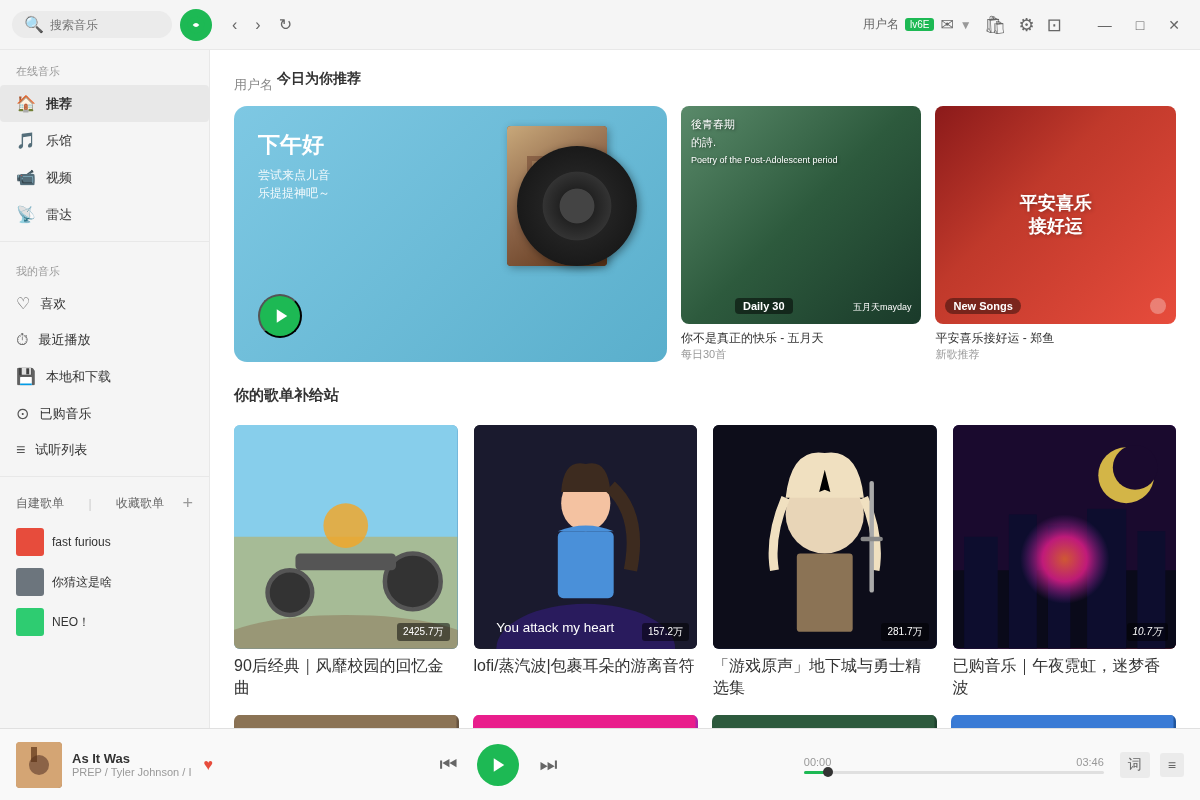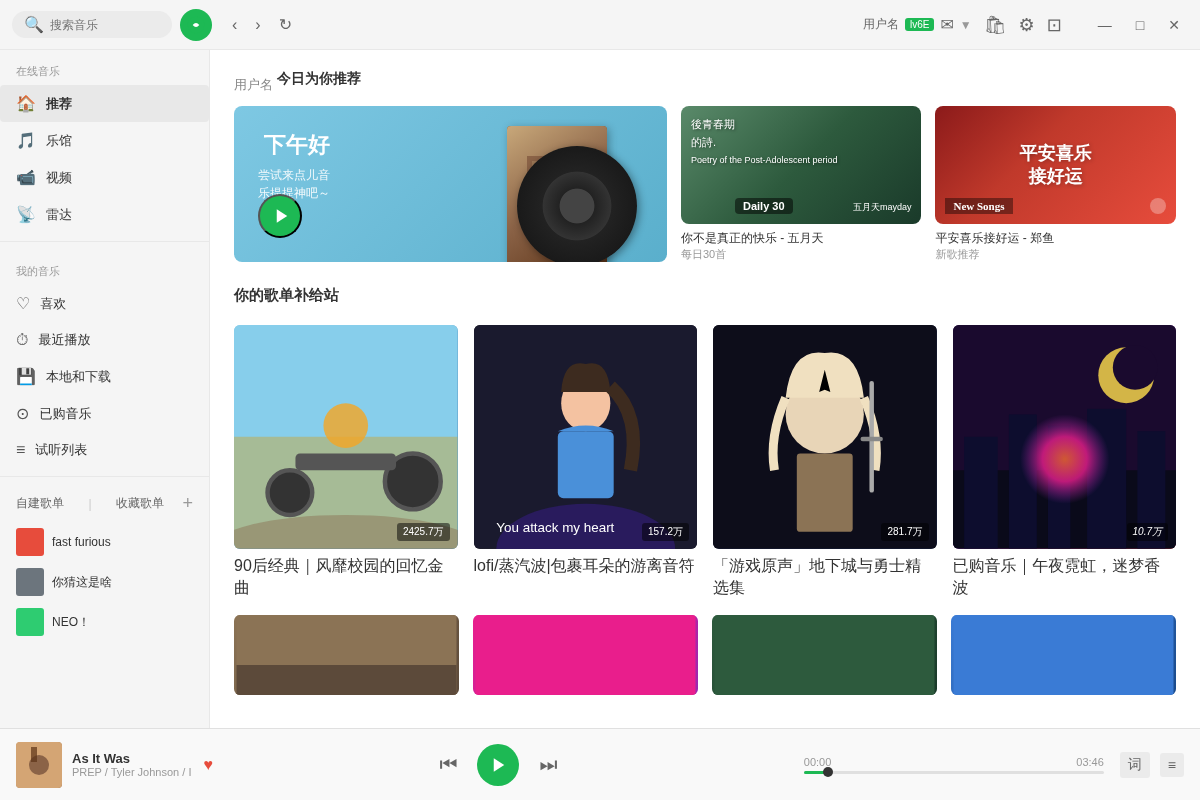--- a/index.html
+++ b/index.html
@@ -112,27 +112,26 @@
     }
 
     
     .hero-row {
       display: flex;
       gap: 14px;
       margin-bottom: 24px;
     }
     .hero-card-large {
       flex: 1.8;
-      height: 156px;
-      border-radius: 8px;
+      height: 256px;
+      border-radius: 13px;
       background: linear-gradient(135deg, #7ec8e3 0%, #5aafcc 100%);
       position: relative;
       overflow: hidden;
       cursor: pointer;
-      text-align: right;
     }
     .hero-card-large .text-content {
       position: absolute;
       top: 24px;
       left: 24px;
       z-index: 2;
     }
     .hero-greeting { font-size: 22px; font-weight: 700; color: white; margin-bottom: 6px; }
     .hero-subtitle { font-size: 12px; color: rgba(255,255,255,0.9); line-height: 1.5; }
     .hero-play-btn {
@@ -437,27 +436,27 @@
             <div style="position:absolute;bottom:10px;left:10px;margin-left:44px;">
               <span style="background:rgba(0,0,0,0.5);color:white;font-size:11px;padding:2px 8px;border-radius:4px;font-weight:600;">Daily 30</span>
             </div>
           </div>
         </div>
         <div class="card-label">你不是真正的快乐 - 五月天</div>
         <div class="card-sublabel">每日30首</div>
       </div>
 
       <div style="flex:1; display:flex; flex-direction:column;">
-        <div class="hero-card-medium" style="flex:1;font-family:Liberation Serif, serif;">
+        <div class="hero-card-medium" style="flex:1;">
           <div style="width:100%;height:100%;background:linear-gradient(135deg,#8b1a1a 0%,#c0392b 40%,#e74c3c 100%);position:relative;overflow:hidden;">
             <div style="position:absolute;top:50%;left:50%;transform:translate(-50%,-50%);text-align:center;color:white;">
               <div style="font-size:18px;font-weight:700;line-height:1.3;text-shadow:1px 1px 4px rgba(0,0,0,0.3);">平安喜乐<br>接好运</div>
             </div>
             <div style="position:absolute;bottom:10px;left:10px;">
-              <span style="background:rgba(0,0,0,0.4);color:white;font-size:11px;padding:2px 8px;border-radius:0;font-weight:600;">New Songs</span>
+              <span style="background:rgba(0,0,0,0.4);color:white;font-size:11px;padding:2px 8px;border-radius:8px;font-weight:600;">New Songs</span>
             </div>
             <div style="position:absolute;bottom:10px;right:10px;width:16px;height:16px;border-radius:50%;background:rgba(255,255,255,0.3);"></div>
           </div>
         </div>
         <div class="card-label">平安喜乐接好运 - 郑鱼</div>
         <div class="card-sublabel">新歌推荐</div>
       </div>
 
     </div>
 

